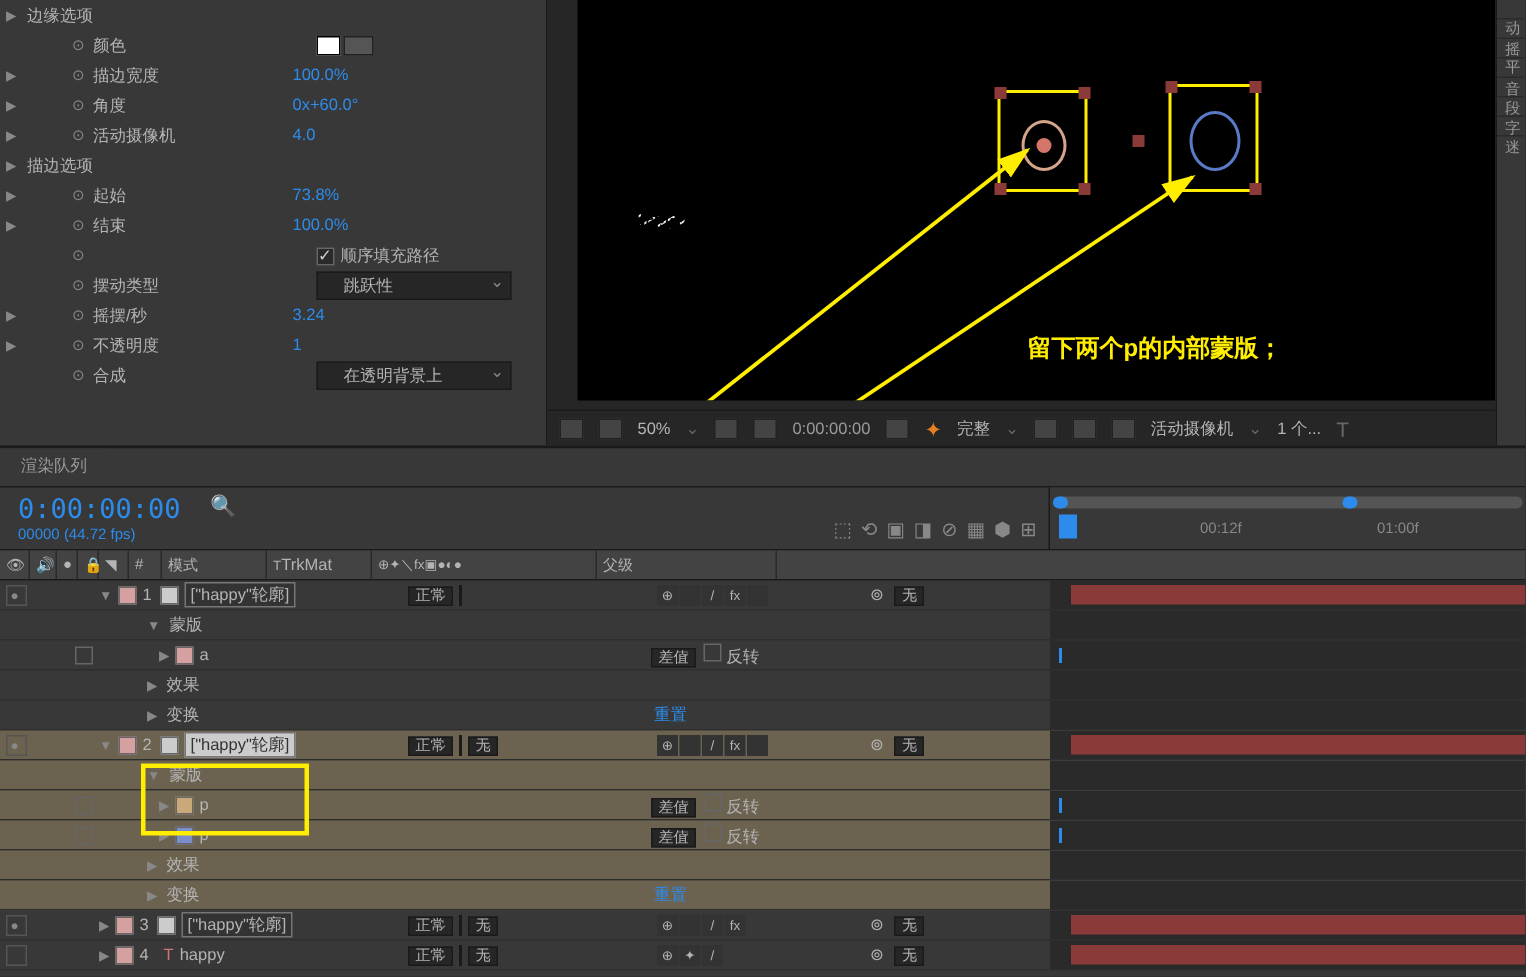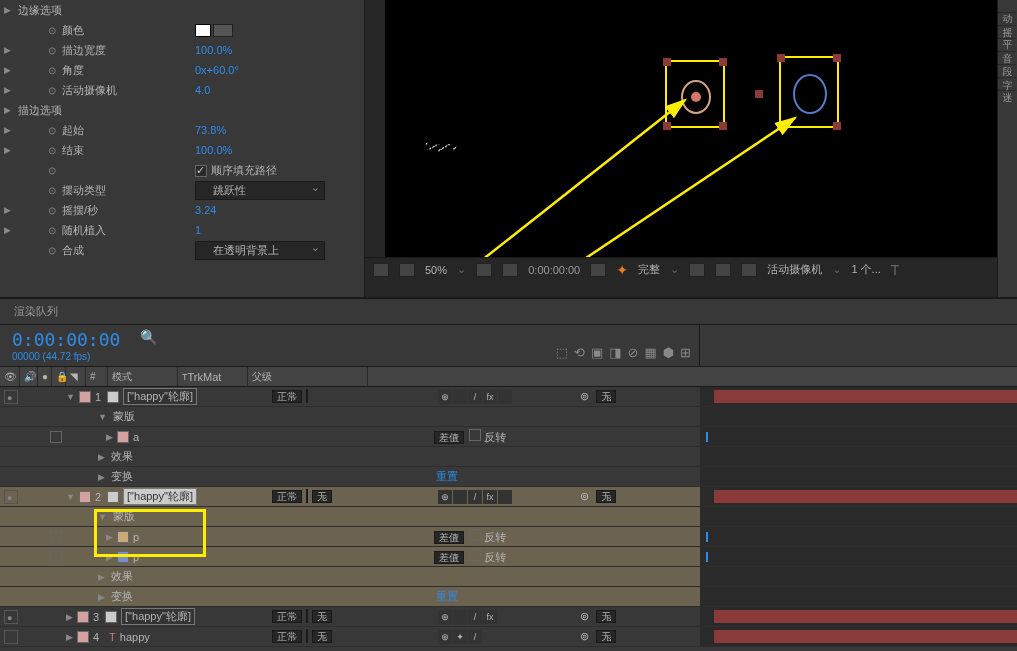--- a/index.html
+++ b/index.html
@@ -4,37 +4,37 @@
 <style>
 *{margin:0;padding:0;box-sizing:border-box;font-family:"Microsoft YaHei",Arial,sans-serif;font-size:11px;color:#b4b4b4}
 body{background:#262626;width:1017px;height:651px;overflow:hidden;position:relative}
 .top{display:flex;height:297px}
 .props{width:365px;background:#383838;border-right:1px solid #1a1a1a;overflow:hidden}
 .prow{display:flex;align-items:center;height:20px;padding-left:18px;position:relative}
 .prow .tw{position:absolute;left:4px;color:#888;font-size:9px}
 .prow .sw{position:absolute;left:48px;color:#888;font-size:10px}
 .prow .lbl{position:absolute;left:62px}
 .prow .val{position:absolute;left:195px;color:#2d8ceb}
-.prow .valo{position:absolute;left:195px}
+.prow .valo{position:absolute;left:211px}
 .swatch{display:inline-block;width:16px;height:13px;background:#fff;border:1px solid #000;vertical-align:middle}
 .dropper{display:inline-block;width:20px;height:13px;background:#555;border:1px solid #222;vertical-align:middle;margin-left:2px}
 .chk{display:inline-block;width:12px;height:12px;background:#2a2a2a;border:1px solid #666;vertical-align:middle;margin-right:4px;position:relative}
 .chk.on::after{content:"✓";position:absolute;top:-2px;left:0;color:#ccc;font-size:11px}
 .dd{background:#262626;border:1px solid #1a1a1a;padding:1px 17px;width:130px;display:inline-block;position:relative}
 .dd::after{content:"⌄";position:absolute;right:4px;top:-1px;color:#888}
 .preview{flex:1;background:#262626;position:relative}
 .canvas{position:absolute;top:0;left:20px;right:20px;bottom:30px;background:#000;overflow:hidden}
 .happy{position:absolute;top:40px;left:40px;right:20px;height:130px}
 .selbox{position:absolute;border:2px solid #ffee00}
 .handle{position:absolute;width:8px;height:8px;background:#8b3a3a}
 .anno{position:absolute;color:#ffee00;font-size:16px;font-weight:bold}
-.footer{position:absolute;bottom:16px;left:0;right:0;height:24px;background:#262626;display:flex;align-items:center;gap:10px;padding:0 8px;border-top:1px solid #1a1a1a}
+.footer{position:absolute;bottom:0;left:0;right:0;height:24px;background:#262626;display:flex;align-items:center;gap:10px;padding:0 8px;border-top:1px solid #1a1a1a}
 .ficon{width:16px;height:14px;background:#444;border:1px solid #222}
 .timeline{position:absolute;top:297px;left:0;right:0;bottom:0;background:#383838;border-top:2px solid #1a1a1a}
-.tabs{height:26px;background:#383838;display:flex;align-items:center;border-bottom:1px solid #1a1a1a}
+.tabs{height:26px;background:#383838;display:flex;border-bottom:1px solid #1a1a1a}
 .tab{padding:4px 14px;background:#383838;color:#999}
 .tab.active{background:#2a2a2a;color:#ddd}
 .tab .sw2{display:inline-block;width:10px;height:10px;background:#d4a0a0;margin-right:4px;vertical-align:middle}
 .timehdr{height:42px;display:flex;border-bottom:1px solid #1a1a1a}
 .tleft{width:700px;position:relative;border-right:1px solid #1a1a1a}
 .tc{position:absolute;top:4px;left:12px;color:#2d8ceb;font-size:18px;font-family:monospace}
 .fps{position:absolute;top:26px;left:12px;color:#2d8ceb;font-size:10px}
 .sicon{position:absolute;top:4px;color:#888;font-size:14px}
 .ticons{position:absolute;top:20px;right:8px;display:flex;gap:6px}
 .ticons span{font-size:13px;color:#888}
@@ -132,21 +132,21 @@
       </div>
     <div class="prow">
         <span class="tw">▶</span>
         <span class="sw">⊙</span>
         <span class="lbl">摇摆/秒</span>
         <span class="val">3.24</span>
       </div>
     <div class="prow">
         <span class="tw">▶</span>
         <span class="sw">⊙</span>
-        <span class="lbl">随机植入</span>
+        <span class="lbl">不透明度</span>
         <span class="val">1</span>
       </div>
     <div class="prow">
         <span class="sw">⊙</span>
         <span class="lbl">合成</span>
         <span class="valo"><span class="dd">在透明背景上</span></span>
       </div>
   </div>
 
   <div class="preview">
@@ -170,20 +170,21 @@
         <div style="position:absolute;top:30px;left:24px;width:10px;height:10px;background:#d4756a;border-radius:50%"></div>
       </div>
       <div class="handle" style="top:90px;left:370px"></div>
       <div class="selbox" style="top:56px;left:394px;width:60px;height:72px">
         <div class="handle" style="top:-4px;left:-4px"></div>
           <div class="handle" style="top:-4px;right:-4px"></div>
         <div class="handle" style="bottom:-4px;left:-4px"></div>
           <div class="handle" style="bottom:-4px;right:-4px"></div>
         <div style="position:absolute;top:16px;left:12px;width:34px;height:40px;border:2px solid #5a7ac9;border-radius:50%"></div>
       </div>
+      <div class="anno" style="top:222px;left:300px">留下两个p的内部蒙版；</div>
       <svg style="position:absolute;top:0;left:0;width:100%;height:100%;pointer-events:none">
         <defs>
             <marker id="ah" markerWidth="10" markerHeight="10" refX="8" refY="3" orient="auto">
               <path d="M0,0 L9,3 L0,6 Z" fill="#ffee00"></path>
             </marker>
           </defs>
         <line x1="-220" y1="510" x2="300" y2="100" stroke="#ffee00" stroke-width="2.5" marker-end="url(#ah)"></line>
         <line x1="-220" y1="540" x2="410" y2="118" stroke="#ffee00" stroke-width="2.5" marker-end="url(#ah)"></line>
       </svg>
     </div>
@@ -233,30 +234,44 @@
         <span>⬚</span>
         <span>⟲</span>
         <span>▣</span>
         <span>◨</span>
         <span>⊘</span>
         <span>▦</span>
         <span>⬢</span>
         <span>⊞</span>
       </div>
     </div>
+    <div class="tright">
+      <div class="ruler">
+        <div style="position:absolute;top:6px;left:2px;right:2px;height:8px;background:#555;border-radius:4px">
+            <div style="position:absolute;left:0;width:10px;height:8px;background:#2d8ceb;border-radius:4px"></div>
+            <div style="position:absolute;right:110px;width:10px;height:8px;background:#2d8ceb;border-radius:4px"></div>
+          </div>
+        <div class="playhead" style="left:6px;top:18px"></div>
+        <span class="rulbl" style="left:100px">00:12f</span>
+        <span class="rulbl" style="left:218px">01:00f</span>
+      </div>
+    </div>
   </div>
   <div class="colhdr">
     <div class="ch" style="width:20px">👁</div>
     <div class="ch" style="width:18px">🔊</div>
     <div class="ch" style="width:14px">●</div>
     <div class="ch" style="width:14px">🔒</div>
     <div class="ch" style="width:20px">◥</div>
     <div class="ch" style="width:22px">#</div>
     <div class="ch" style="width:70px">模式</div>
     <div class="ch" style="width:70px;font-size:9px">T <span>TrkMat</span></div>
+    <div class="ch" style="width:150px">
+        <span style="font-size:9px">⊕✦＼fx▣●◐●</span>
+      </div>
     <div class="ch" style="width:120px">父级</div>
   </div>
 
   <div class="rows">
 
     <div class="trow">
       <div class="lcol">
         <span class="eye on"></span>
           <span style="width:46px"></span>
         <span class="twi">▼</span>

